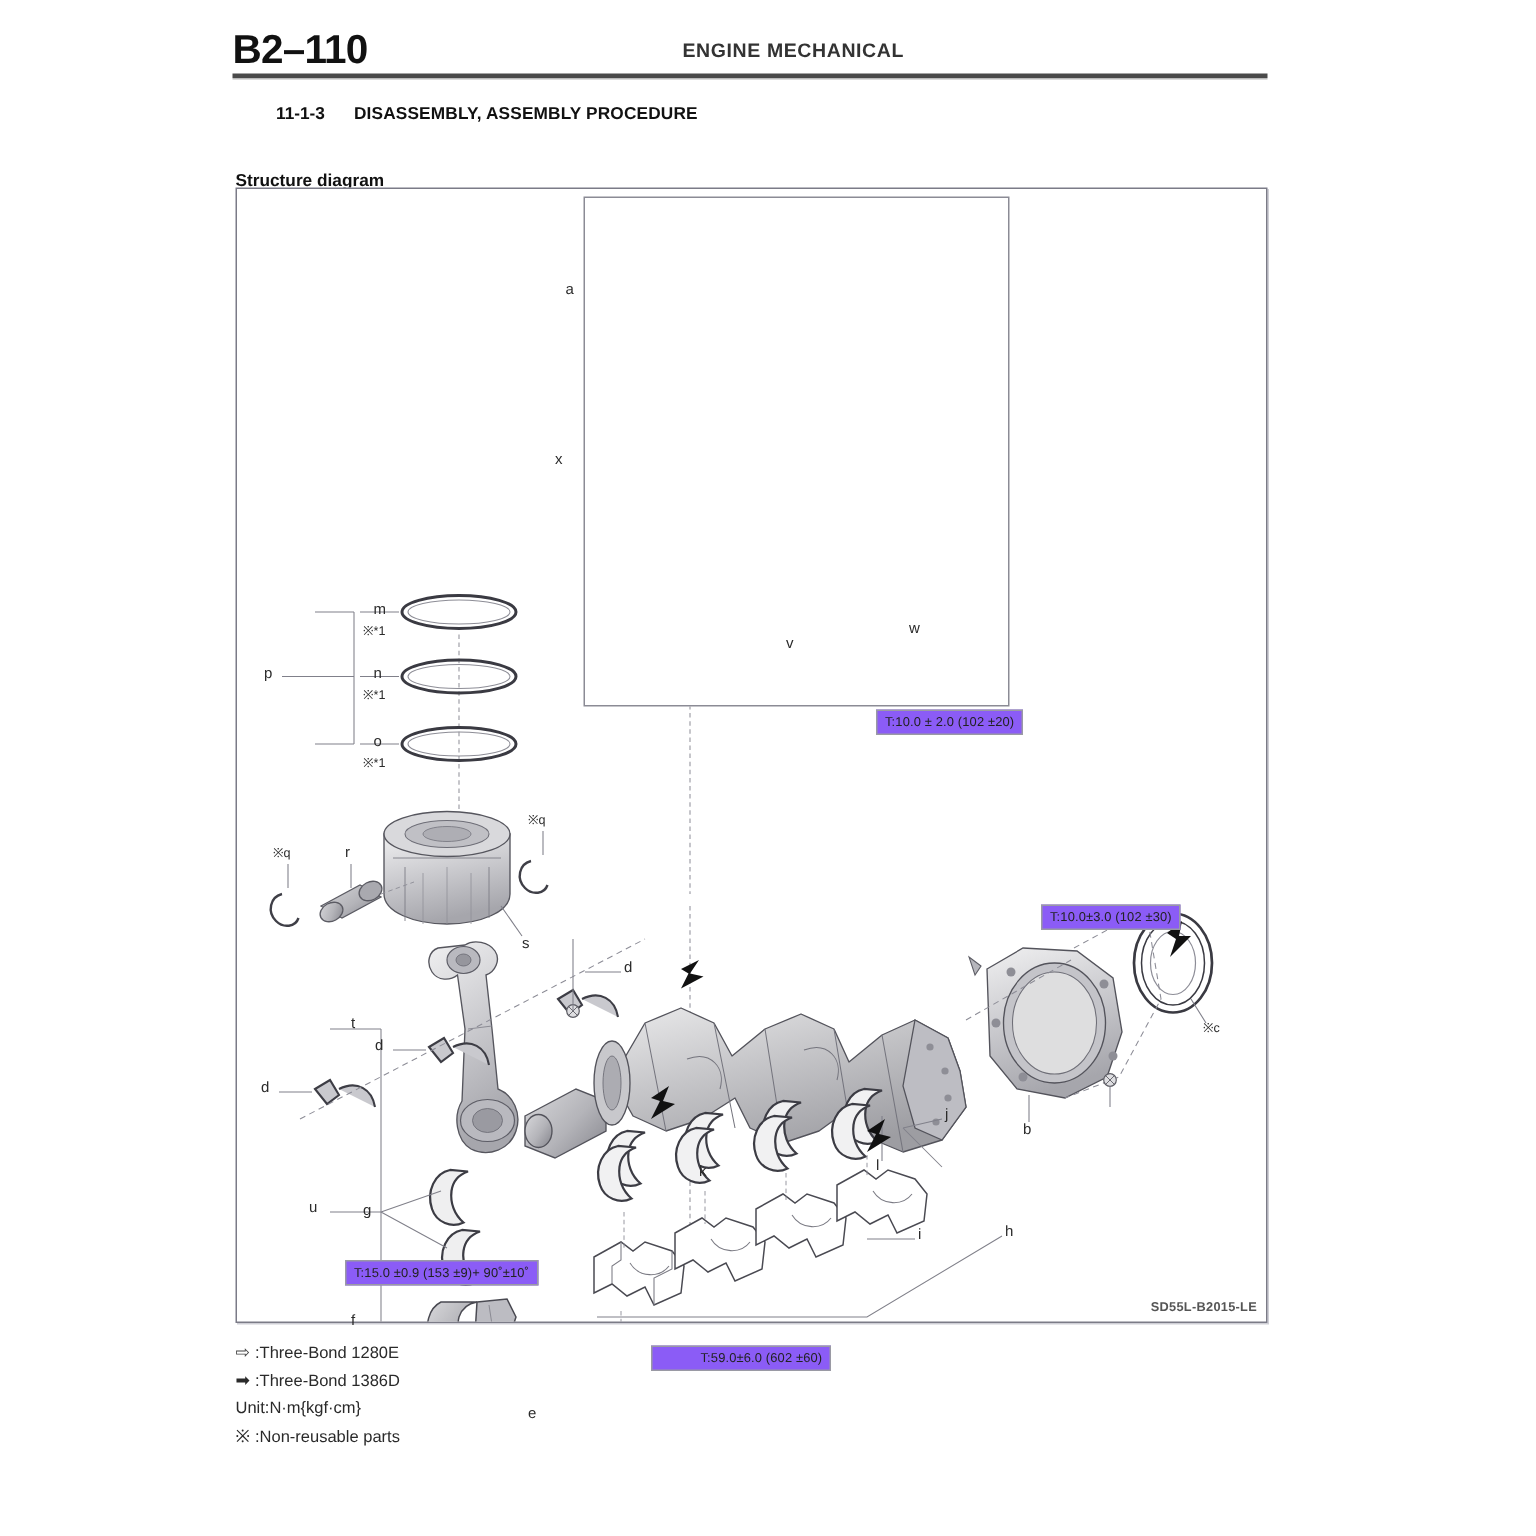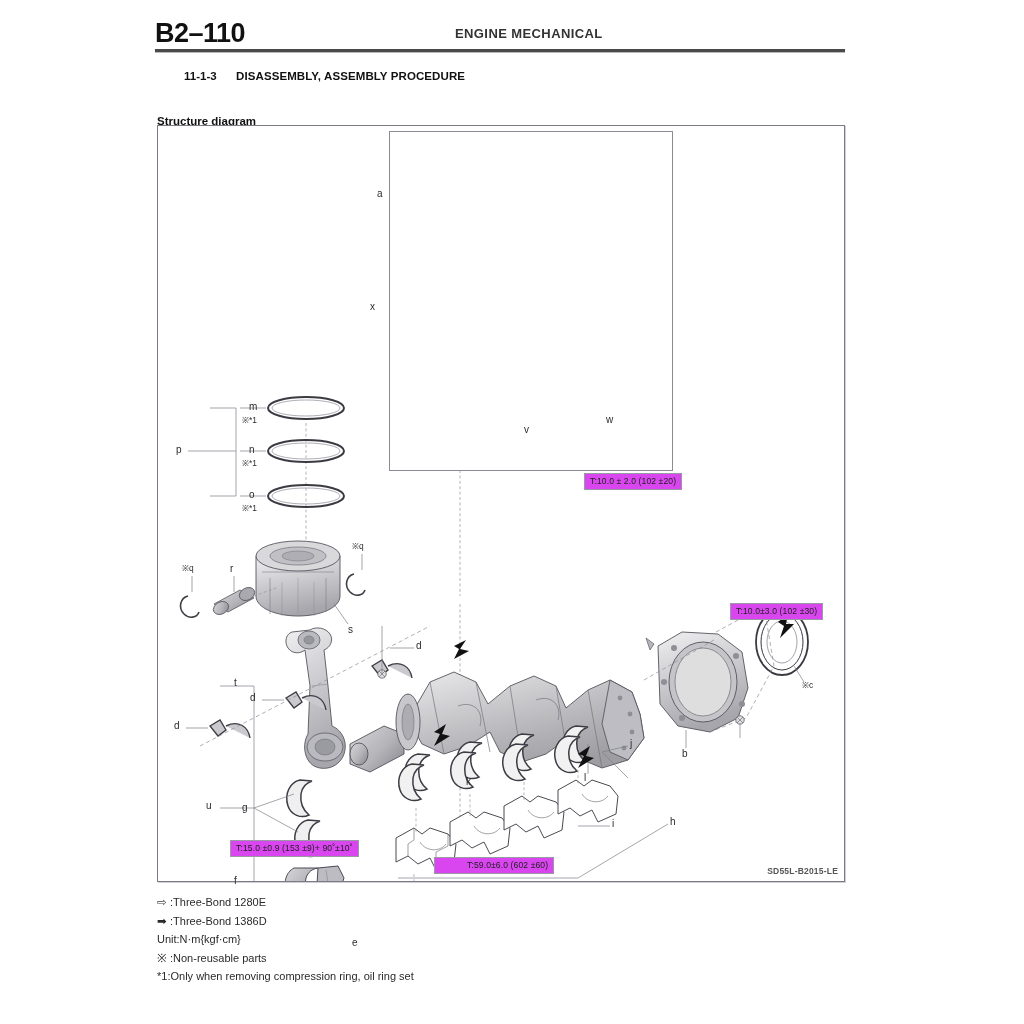--- a/index.html
+++ b/index.html
@@ -54,21 +54,21 @@
     font-size:8.5px;font-weight:bold;color:#555;letter-spacing:0.2px;
   }
 
   
   .art{position:absolute;left:0;top:0;width:686px;height:755px;}
 
   
   .tbox{
     position:absolute;
     border:1px solid #9a9aa4;
-    background:#d946ef;
+    background:#8b5cf6;
     font-size:8.6px;
     color:#222;
     padding:2px 5px 2px 5px;
     white-space:nowrap;
     line-height:11px;
     letter-spacing:0.1px;
   }
 
   
   .lbl{
@@ -453,23 +453,23 @@
         <path d="M258,682 L258,706 M312,668 L312,690 M366,656 L366,674 M420,644 L420,658"></path>
         <path d="M256,748 L256,770"></path>
       </g>
       <circle cx="256" cy="772" r="4.2" fill="#dedee1" stroke="#5c5c64" stroke-width="0.8"></circle>
       <path d="M253,769 L259,775 M259,769 L253,775" stroke="#5c5c64" stroke-width="0.6"></path>
     </svg>
 
     <div class="inset"></div>
 
     <div class="tbox" style="left:426px;top:347px;">T:10.0 ± 2.0 (102 ±20)</div>
-    <div class="tbox" style="left:536px;top:477px;margin-left:36px;">T:10.0±3.0 (102 ±30)</div>
+    <div class="tbox" style="left:536px;top:477px;">T:10.0±3.0 (102 ±30)</div>
     <div class="tbox" style="left:72px;top:714px;">T:15.0 ±0.9 (153 ±9)+ 90˚±10˚</div>
-    <div class="tbox" style="left:276px;top:731px;padding-left:32px;">T:59.0±6.0 (602 ±60)</div>
+    <div class="tbox" style="left:276px;top:771px;padding-left:32px;">T:59.0±6.0 (602 ±60)</div>
 
     <div class="lbl" style="left:219px;top:62px;">a</div>
     <div class="lbl" style="left:212px;top:175px;">x</div>
     <div class="lbl" style="left:366px;top:298px;">v</div>
     <div class="lbl" style="left:448px;top:288px;">w</div>
 
     <div class="lbl" style="left:91px;top:275px;">m</div>
     <div class="lbl ast" style="left:84px;top:289px;">※*1</div>
     <div class="lbl" style="left:91px;top:318px;">n</div>
     <div class="lbl ast" style="left:84px;top:332px;">※*1</div>
@@ -510,18 +510,15 @@
     </div>
     <div class="row">
       <span class="gl">➡</span><span>:Three-Bond 1386D</span>
     </div>
     <div class="row">
       <span>Unit:N·m{kgf·cm}</span>
     </div>
     <div class="row">
       <span class="gl">※</span><span>:Non-reusable parts</span>
     </div>
-    <div class="row">
-      <span>*1:Only when removing compression ring, oil ring set</span>
-    </div>
   </div>
 
 </div>
 
 </body></html>

